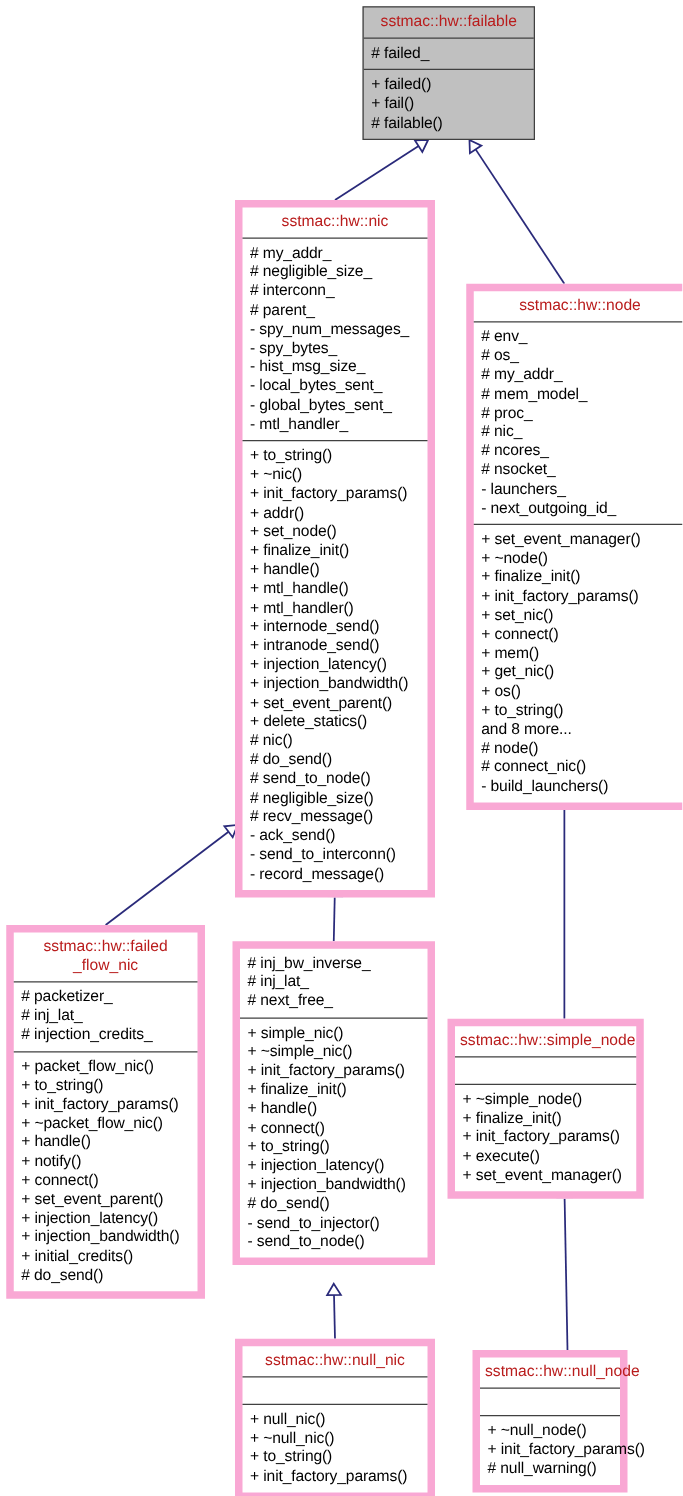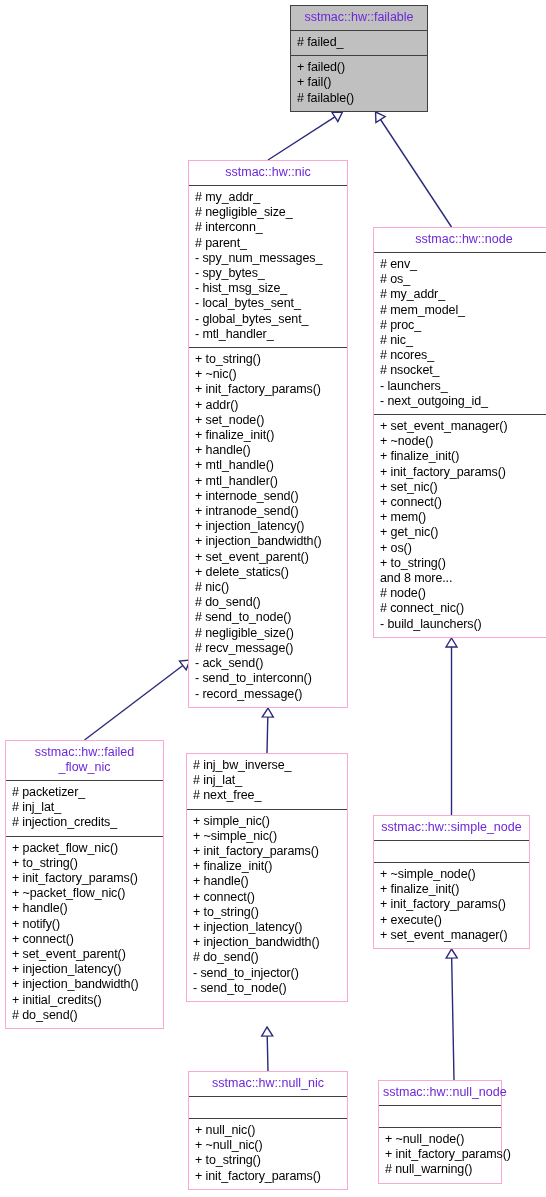--- a/index.html
+++ b/index.html
@@ -22,34 +22,34 @@
     position: absolute;
     left: 0;
     top: 0;
     width: 546px;
     height: 1197px;
     pointer-events: none;
   }
   .uml-class {
     position: absolute;
     box-sizing: border-box;
-    border: 1px solid #f9a8d4;
+    border: 6px solid #f9a8d4;
     background: #ffffff;
     z-index: 2;
   }
   .uml-class.filled {
     background: #c0c0c0;
     border: 1px solid #404040;
   }
   .uml-title {
     box-sizing: border-box;
     text-align: center;
     font-size: 12.5px;
     line-height: 15px;
-    color: #6d28d9;
+    color: #b91c1c;
     padding: 4px 4px 5px 4px;
     border-bottom: 1px solid #404040;
     white-space: pre;
   }
   .uml-class.filled .uml-title {
     border-bottom: 1px solid #404040;
   }
   .uml-attrs {
     box-sizing: border-box;
     padding: 4px 5px 5px 6px;
@@ -225,21 +225,21 @@
         <div class="uml-row">+ handle()</div>
         <div class="uml-row">+ connect()</div>
         <div class="uml-row">+ to_string()</div>
         <div class="uml-row">+ injection_latency()</div>
         <div class="uml-row">+ injection_bandwidth()</div>
         <div class="uml-row"># do_send()</div>
         <div class="uml-row">- send_to_injector()</div>
         <div class="uml-row">- send_to_node()</div>
       </div>
     </div>
-    <div class="uml-class" style="left: 373px; top: 815px; width: 157px;">
+    <div class="uml-class" style="left: 358px; top: 815px; width: 157px;">
       <div class="uml-title">sstmac::hw::simple_node</div>
       <div class="uml-attrs empty"></div>
       <div class="uml-ops">
         <div class="uml-row">+ ~simple_node()</div>
         <div class="uml-row">+ finalize_init()</div>
         <div class="uml-row">+ init_factory_params()</div>
         <div class="uml-row">+ execute()</div>
         <div class="uml-row">+ set_event_manager()</div>
       </div>
     </div>

